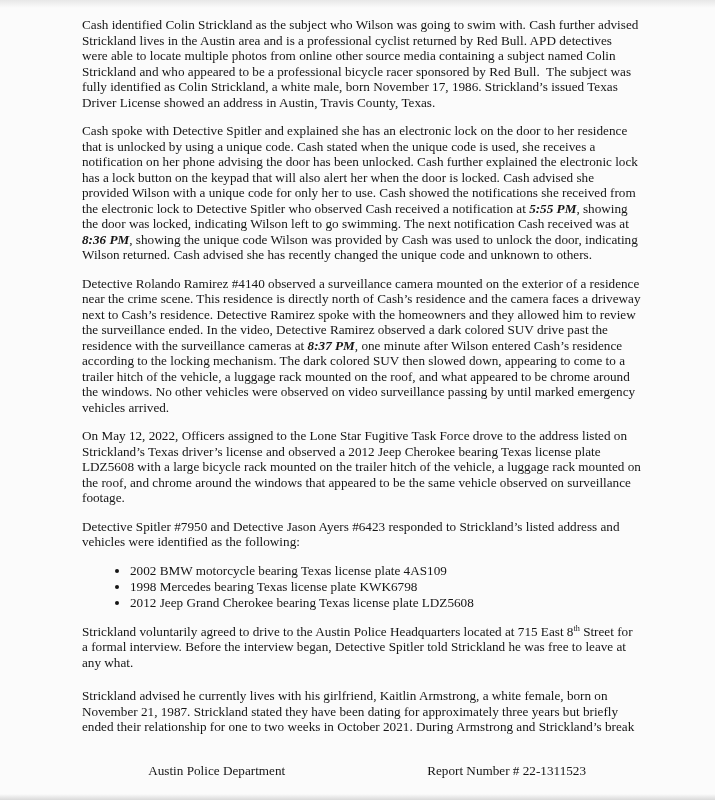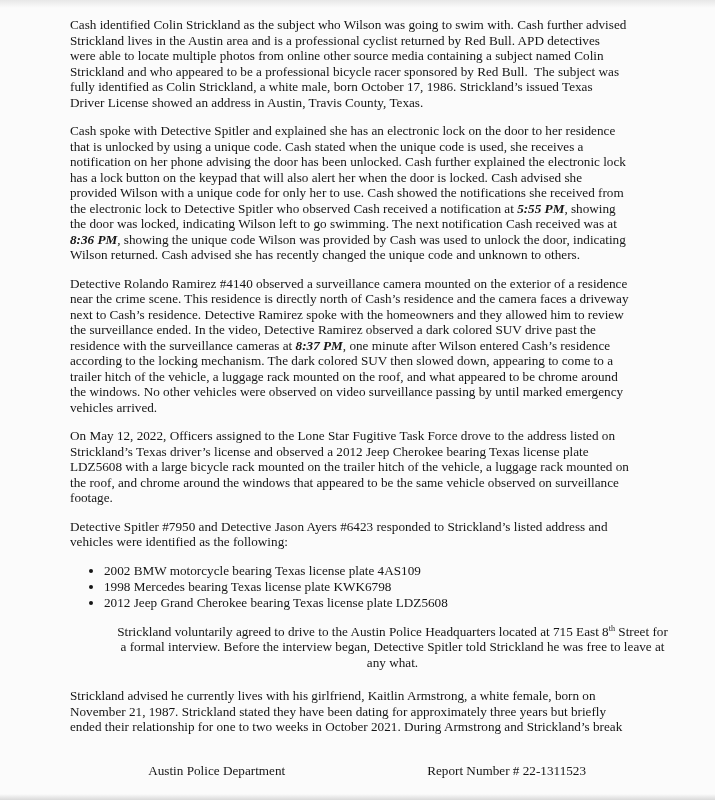--- a/index.html
+++ b/index.html
@@ -20,27 +20,27 @@
   }
   .scan-edge-bottom {
     position: absolute; bottom: 0; left: 0; width: 715px; height: 6px;
     background: linear-gradient(rgba(251,251,251,0), #d9d9d9);
   }
   .doc {
     padding: 17px 0 0 70px;
     font-size: 13.2px;
     line-height: 15.5px;
   }
-  p.para { margin: 0 0 13px 0; }
-  p.para.gap-lg { margin-bottom: 18px; text-align: center; }
+  p.para { margin: 0 0 13px 12px; }
+  p.para.gap-lg { margin-bottom: 18px; }
   .line { display: block; white-space: pre; }
   b { font-weight: bold; font-style: italic; }
   sup { font-size: 0.62em; vertical-align: super; line-height: 0; }
   ul.vehicles {
-    margin: 2px 0 13px 34px;
+    margin: 2px 0 13px 60px;
     padding: 0;
     list-style: disc outside;
   }
   ul.vehicles li {
     line-height: 16px;
     white-space: pre;
   }
   .footer {
     margin-top: 10px;
     white-space: pre;
@@ -53,21 +53,21 @@
 
 <div class="scan-edge-top"></div>
 
 <div class="doc">
 
   <p class="para">
       <span class="line"><span>Cash identified Colin Strickland as the subject who Wilson was going to swim with. Cash further advised</span></span>
       <span class="line"><span>Strickland lives in the Austin area and is a professional cyclist returned by Red Bull. APD detectives</span></span>
       <span class="line"><span>were able to locate multiple photos from online other source media containing a subject named Colin</span></span>
       <span class="line"><span>Strickland and who appeared to be a professional bicycle racer sponsored by Red Bull.  The subject was</span></span>
-      <span class="line"><span>fully identified as Colin Strickland, a white male, born October 17, 1986. Strickland’s issued Texas</span></span>
+      <span class="line"><span>fully identified as Colin Strickland, a white male, born November 17, 1986. Strickland’s issued Texas</span></span>
       <span class="line"><span>Driver License showed an address in Austin, Travis County, Texas.</span></span>
     </p>
 
   <p class="para">
       <span class="line"><span>Cash spoke with Detective Spitler and explained she has an electronic lock on the door to her residence</span></span>
       <span class="line"><span>that is unlocked by using a unique code. Cash stated when the unique code is used, she receives a</span></span>
       <span class="line"><span>notification on her phone advising the door has been unlocked. Cash further explained the electronic lock</span></span>
       <span class="line"><span>has a lock button on the keypad that will also alert her when the door is locked. Cash advised she</span></span>
       <span class="line"><span>provided Wilson with a unique code for only her to use. Cash showed the notifications she received from</span></span>
       <span class="line"><span>the electronic lock to Detective Spitler who observed Cash received a notification at </span><b>5:55 PM</b><span>, showing</span></span>

